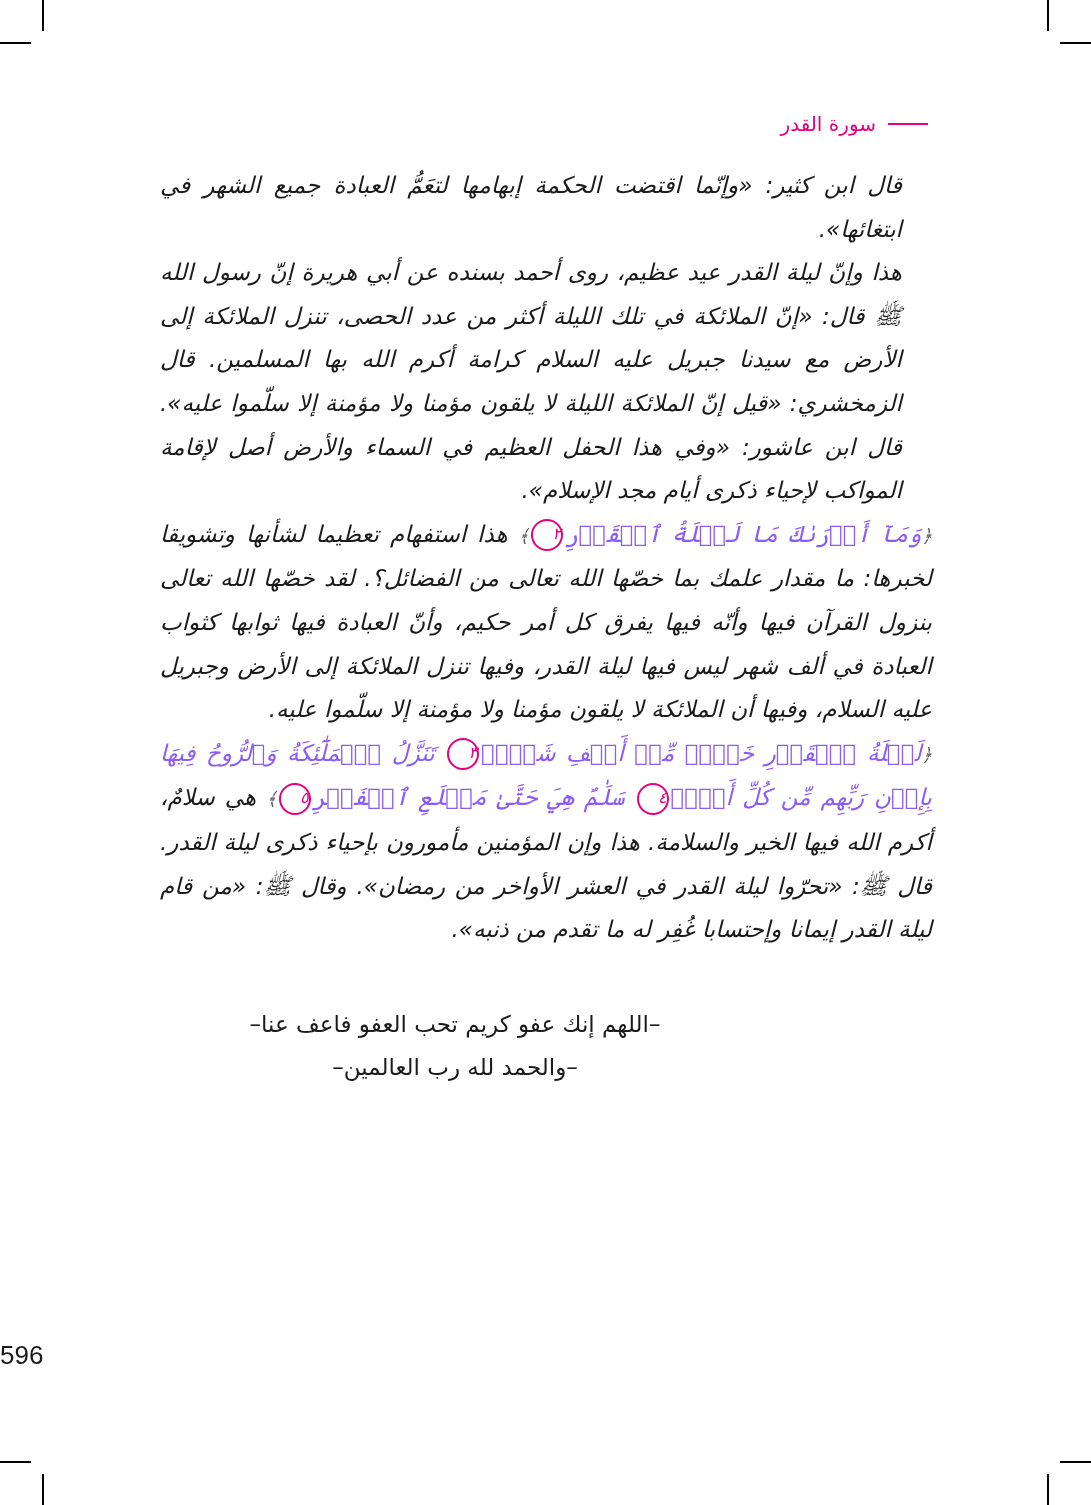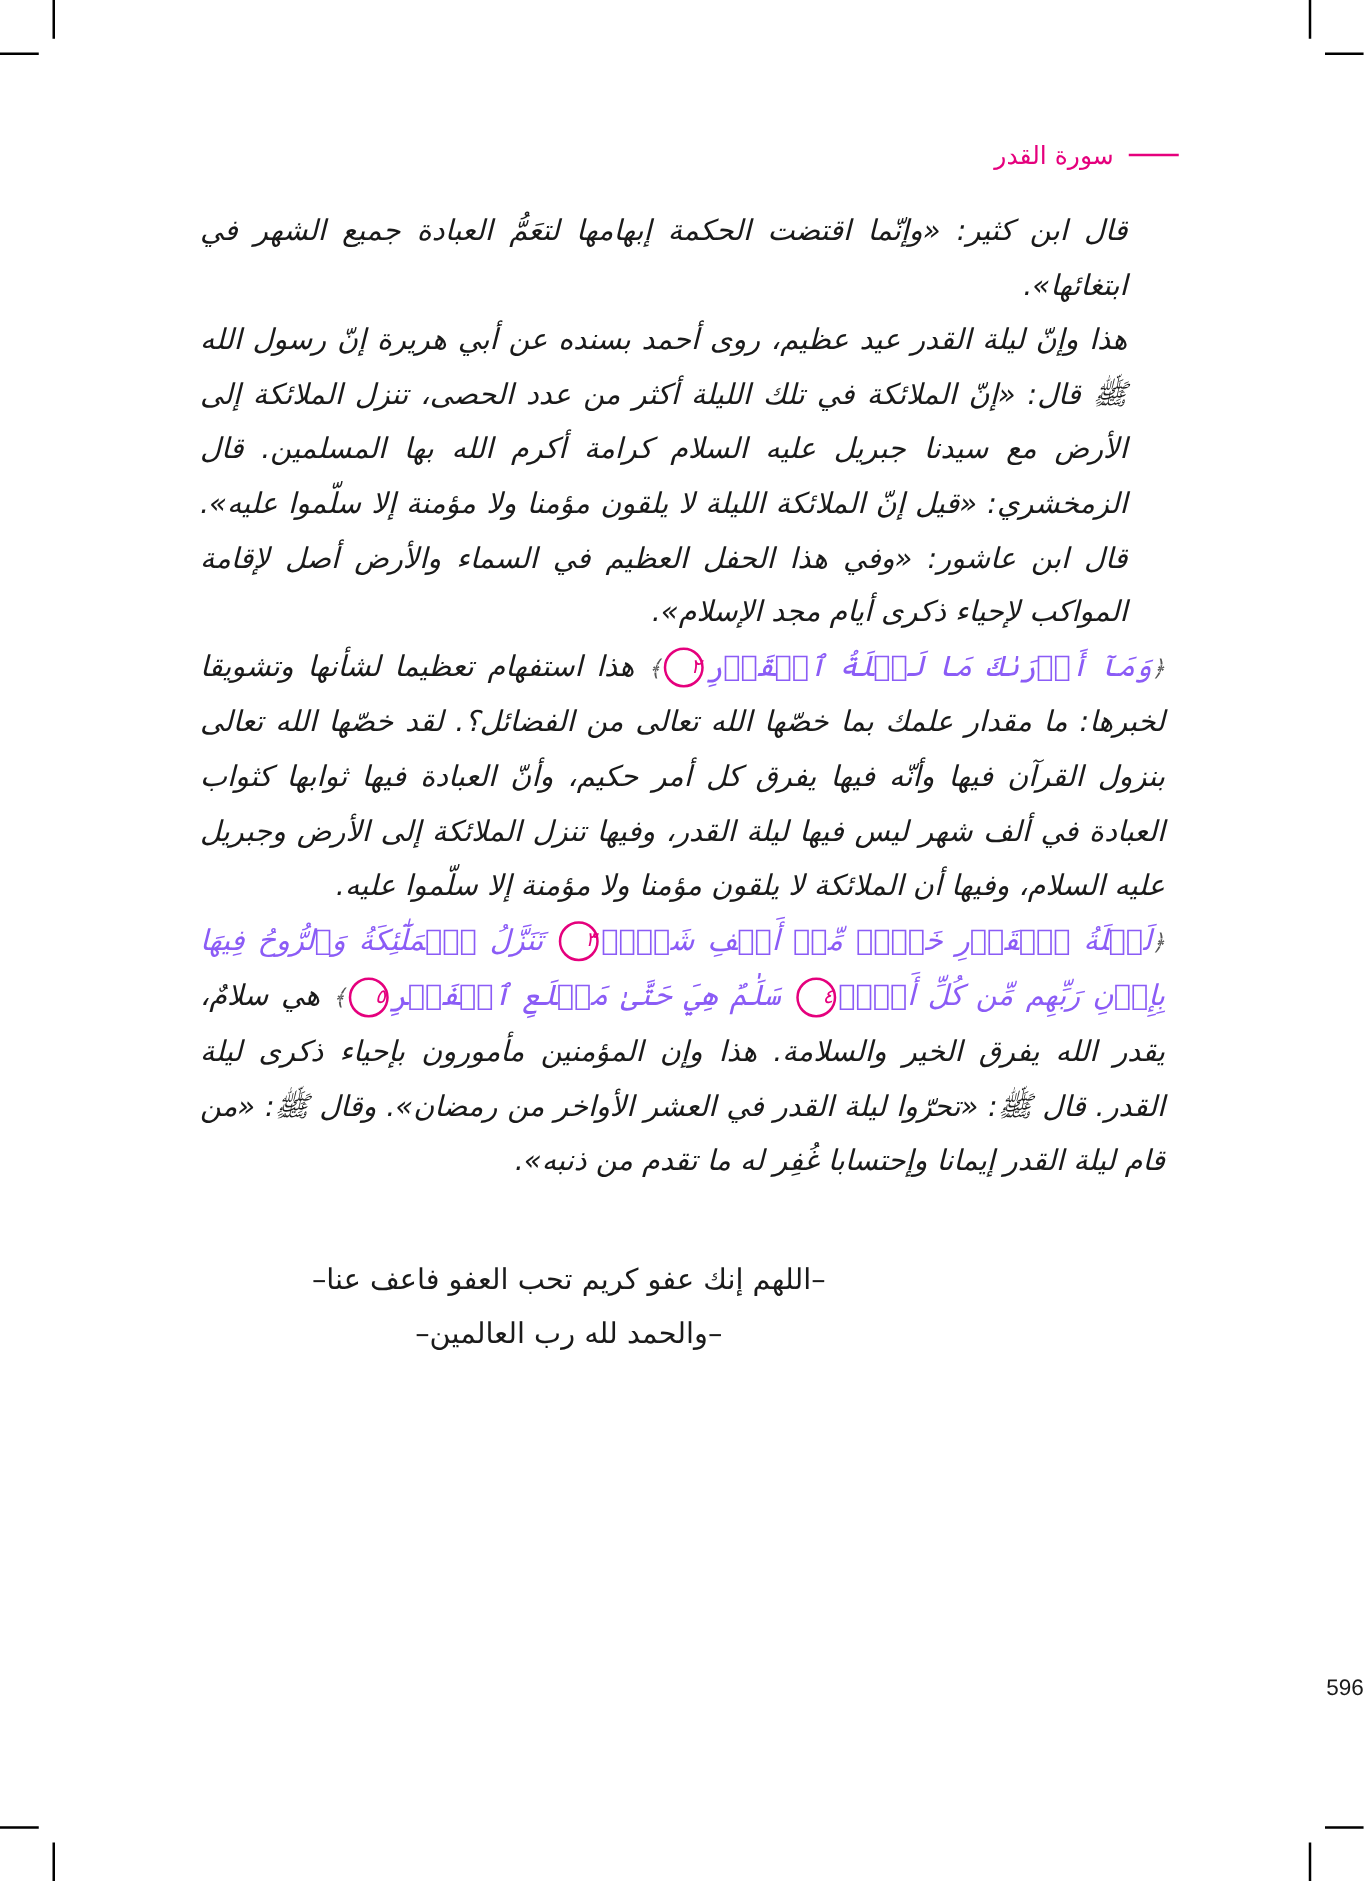--- a/index.html
+++ b/index.html
@@ -2,21 +2,21 @@
 <html><head>
 <meta charset="utf-8">
 <style>
   html, body { margin: 0; padding: 0; }
   body {
     width: 1091px; height: 1505px; background: #ffffff; position: relative; overflow: hidden;
     font-family: "DejaVu Sans", sans-serif; color: #1a1a1a;
   }
   .crop { position: absolute; background: #000; }
   .header {
-    position: absolute; top: 112px; right: 148px; display: flex; align-items: center;
+    position: absolute; top: 112px; right: 163px; display: flex; align-items: center;
     direction: rtl; gap: 12px;
   }
   .header .rule { width: 40px; height: 2px; background: #e5007d; }
   .header .title { color: #e5007d; font-size: 20px; font-family: "DejaVu Sans", sans-serif; }
   .body-text {
     position: absolute; left: 160px; width: 772px; top: 164px;
     direction: rtl; text-align: justify; text-align-last: right;
     font-size: 23px; line-height: 43.6px; font-family: "DejaVu Sans", sans-serif; font-style: italic;
   }
   .body-text p { margin: 0; }
@@ -27,22 +27,22 @@
     text-align: center; line-height: 26px; font-size: 16px; color: #e5007d; vertical-align: middle;
     margin: 0 2px; font-family: "DejaVu Sans", sans-serif;
   }
   .bracket { color: #555; font-size: 18px; }
   .prayer {
     position: absolute; left: 0; width: 910px; top: 1003px; text-align: center; direction: rtl;
     font-size: 23px; line-height: 43px; font-family: "DejaVu Sans", sans-serif;
   }
   .prayer div { margin: 0; }
   .page-number {
-    position: absolute; top: 1340px; left: 0; width: 1091px; text-align: right;
-    font-size: 18px; font-family: "Liberation Sans", sans-serif; color: #1a1a1a;
+    position: absolute; top: 1340px; left: 0; width: 1091px; text-align: left;
+    font-size: 26px; font-family: "Liberation Sans", sans-serif; color: #1a1a1a;
   }
 </style>
 </head>
 <body>
 
 <div class="crop" style="left:42px;top:0;width:2px;height:31px;"></div>
 <div class="crop" style="left:0;top:42px;width:31px;height:2px;"></div>
 <div class="crop" style="left:1047px;top:0;width:2px;height:31px;"></div>
 <div class="crop" style="left:1060px;top:42px;width:31px;height:2px;"></div>
 <div class="crop" style="left:0;top:1461px;width:31px;height:2px;"></div>
@@ -59,21 +59,21 @@
   <p class="indent">قال ابن كثير: «وإنّما اقتضت الحكمة إبهامها لتعَمُّ العبادة جميع الشهر في ابتغائها».</p>
   <p class="indent">هذا وإنّ ليلة القدر عيد عظيم، روى أحمد بسنده عن أبي هريرة إنّ رسول الله ﷺ قال: «إنّ الملائكة في تلك الليلة أكثر من عدد الحصى، تنزل الملائكة إلى الأرض مع سيدنا جبريل عليه السلام كرامة أكرم الله بها المسلمين. قال الزمخشري: «قيل إنّ الملائكة الليلة لا يلقون مؤمنا ولا مؤمنة إلا سلّموا عليه». قال ابن عاشور: «وفي هذا الحفل العظيم في السماء والأرض أصل لإقامة المواكب لإحياء ذكرى أيام مجد الإسلام».</p>
   <p>
     <span class="bracket">﴿</span><span class="verse">وَمَآ أَدۡرَىٰكَ مَا لَيۡلَةُ ٱلۡقَدۡرِ</span><span class="ayah-num">٢</span><span class="bracket">﴾</span>
     <span>هذا استفهام تعظيما لشأنها وتشويقا لخبرها: ما مقدار علمك بما خصّها الله تعالى من الفضائل؟. لقد خصّها الله تعالى بنزول القرآن فيها وأنّه فيها يفرق كل أمر حكيم، وأنّ العبادة فيها ثوابها كثواب العبادة في ألف شهر ليس فيها ليلة القدر، وفيها تنزل الملائكة إلى الأرض وجبريل عليه السلام، وفيها أن الملائكة لا يلقون مؤمنا ولا مؤمنة إلا سلّموا عليه.</span>
   </p>
   <p>
     <span class="bracket">﴿</span><span class="verse">لَيۡلَةُ ٱلۡقَدۡرِ خَيۡرٞ مِّنۡ أَلۡفِ شَهۡرٖ</span><span class="ayah-num">٣</span>
     <span class="verse">تَنَزَّلُ ٱلۡمَلَٰٓئِكَةُ وَٱلرُّوحُ فِيهَا بِإِذۡنِ رَبِّهِم مِّن كُلِّ أَمۡرٖ</span><span class="ayah-num">٤</span>
     <span class="verse">سَلَٰمٌ هِيَ حَتَّىٰ مَطۡلَعِ ٱلۡفَجۡرِ</span><span class="ayah-num">٥</span><span class="bracket">﴾</span>
-    <span>هي سلامٌ، يقدر الله يفرق الخير والسلامة. هذا وإن المؤمنين مأمورون بإحياء ذكرى ليلة القدر. قال ﷺ: «تحرّوا ليلة القدر في العشر الأواخر من رمضان». وقال ﷺ: «من قام ليلة القدر إيمانا وإحتسابا غُفِر له ما تقدم من ذنبه».</span>
+    <span>هي سلامٌ، أكرم الله فيها الخير والسلامة. هذا وإن المؤمنين مأمورون بإحياء ذكرى ليلة القدر. قال ﷺ: «تحرّوا ليلة القدر في العشر الأواخر من رمضان». وقال ﷺ: «من قام ليلة القدر إيمانا وإحتسابا غُفِر له ما تقدم من ذنبه».</span>
   </p>
 </div>
 
 <div class="prayer">
   <div>–اللهم إنك عفو كريم تحب العفو فاعف عنا–</div>
   <div>–والحمد لله رب العالمين–</div>
 </div>
 
 <div class="page-number">596</div>
 

